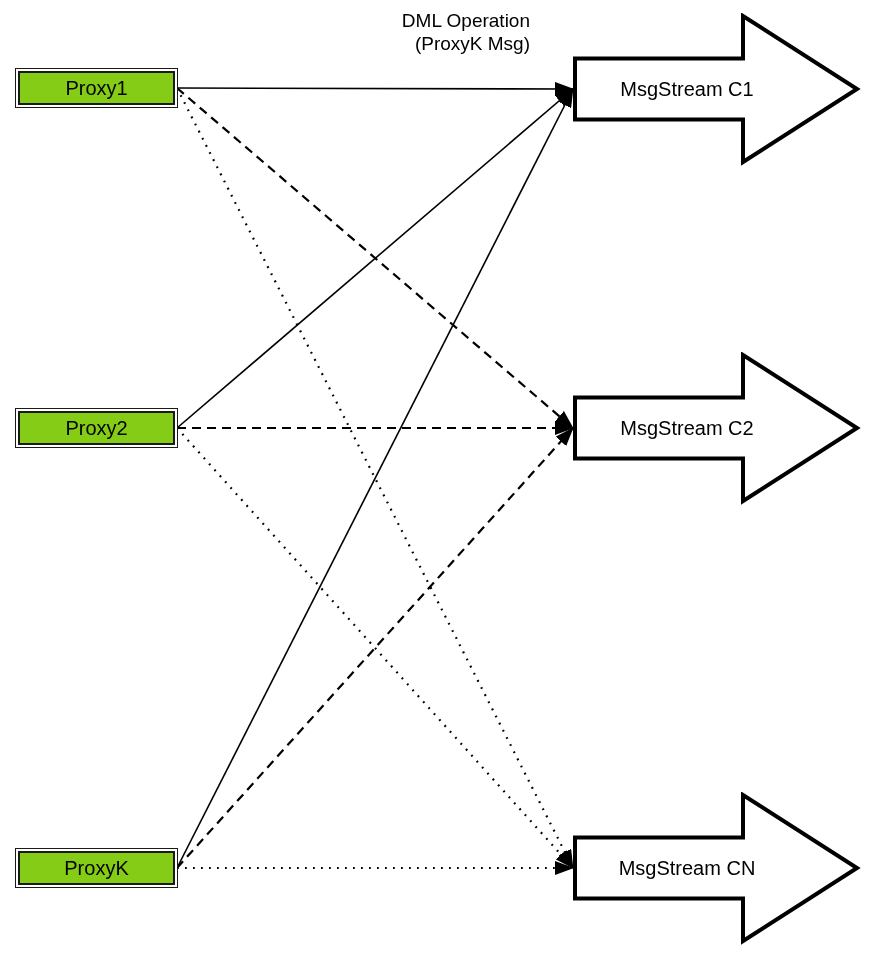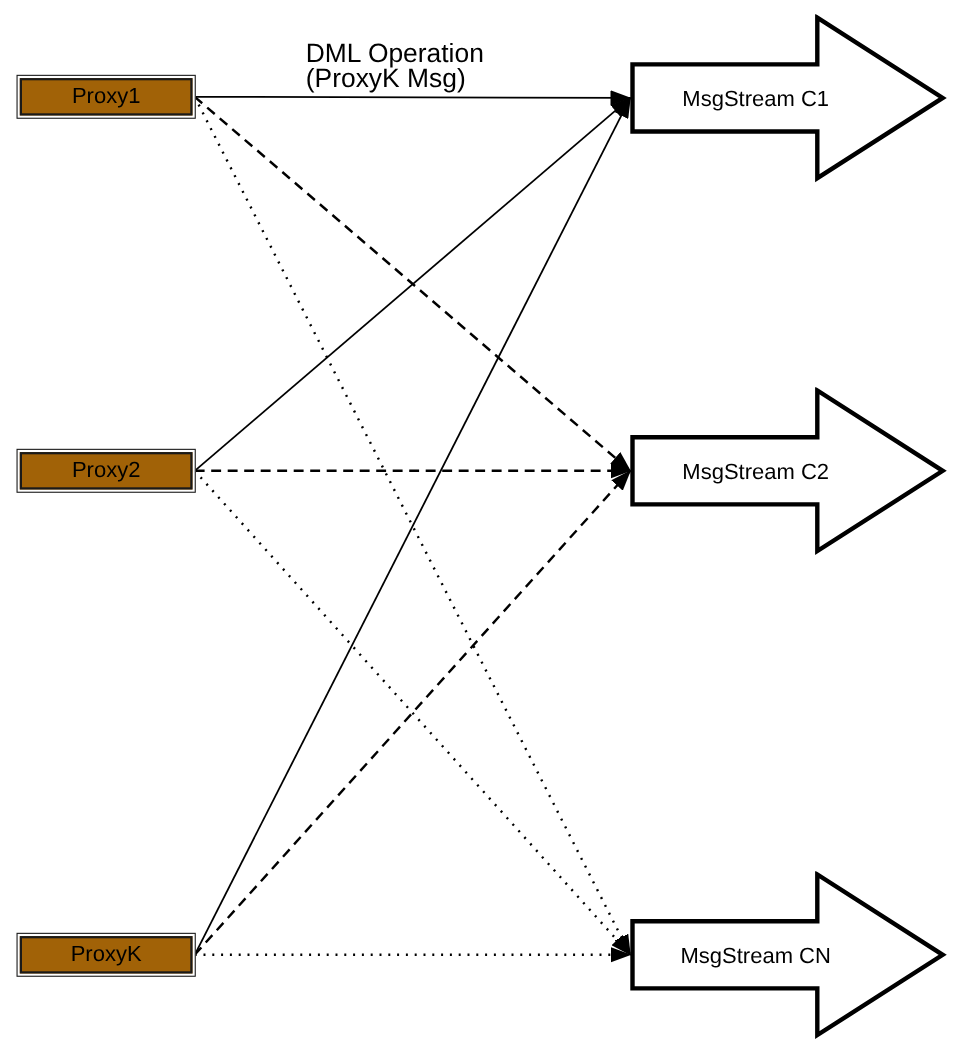--- a/index.html
+++ b/index.html
@@ -22,45 +22,45 @@
     z-index: 1;
   }
   #edge-layer line { stroke: #000; fill: none; }
   #edge-layer line.solid  { stroke-width: 1.6; }
   #edge-layer line.dashed { stroke-width: 2.2; stroke-dasharray: 9 6; }
   #edge-layer line.dotted { stroke-width: 2.2; stroke-dasharray: 1.8 6.2; }
 
   
   .diagram-title {
     position: absolute;
-    left: 278px; top: 37px;
+    left: 278px; top: 9px;
     width: 252px;
-    text-align: left;
-    font-size: 24px;
+    text-align: right;
+    font-size: 19px;
     line-height: 23px;
     z-index: 3;
   }
 
   
   .proxy-box {
     position: absolute;
     width: 163px; height: 40px;
     border: 1.5px solid #1a1a1a;
     background: #ffffff;
     z-index: 2;
   }
   .proxy-box .inner {
     position: absolute;
     left: 2px; right: 2px; top: 2px; bottom: 2px;
     border: 2px solid #1a1a1a;
     display: flex;
     align-items: center;
     justify-content: center;
     font-size: 20px;
-    background: #a16207;
+    background: #84cc16;
   }
   .pos-proxy1 { left: 15px; top: 68px; }
   .pos-proxy2 { left: 15px; top: 408px; text-decoration: underline; }
   .pos-proxyK { left: 15px; top: 848px; text-align: right; }
 
   
   .stream-arrow {
     position: absolute;
     width: 290px; height: 154px;
     z-index: 2;

